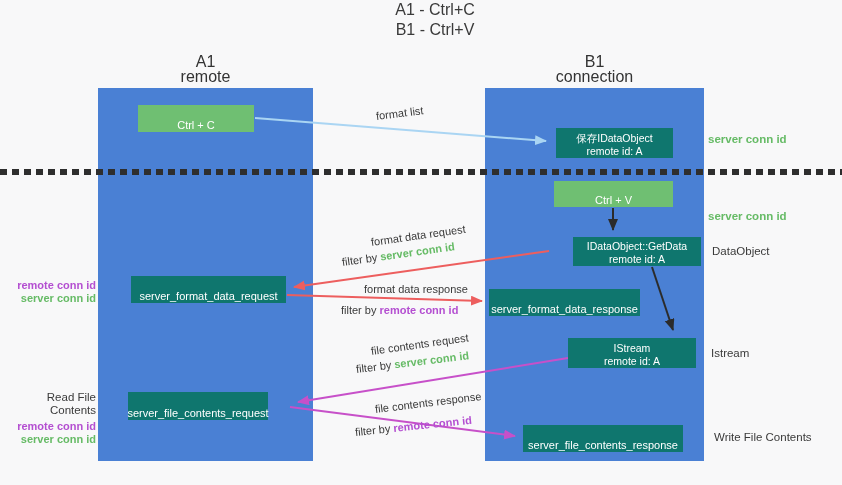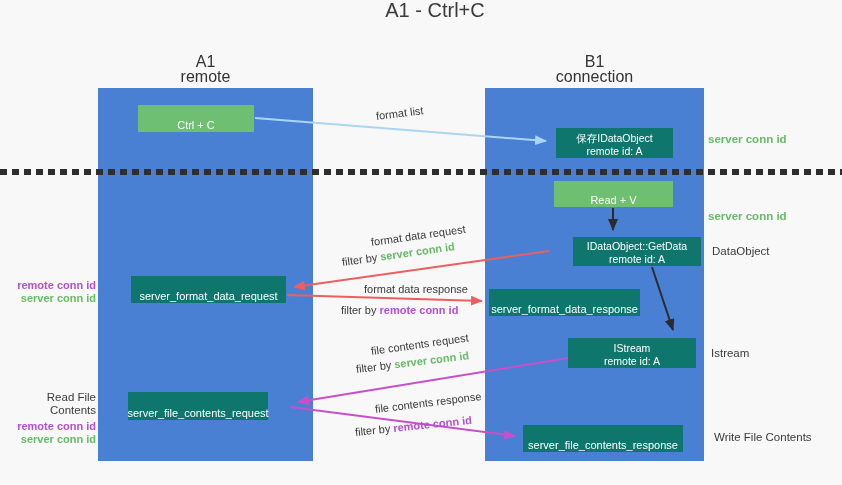--- a/index.html
+++ b/index.html
@@ -1,20 +1,20 @@
 <!DOCTYPE html>
 <html><head>
 <meta charset="utf-8">
 <style>
   html,body{margin:0;padding:0;background:#f8f8f9;}
   .canvas{position:relative;width:842px;height:485px;background:#f8f8f9;overflow:hidden;
           font-family:"Liberation Sans","DejaVu Sans",sans-serif;color:#3a3a3a;}
   .abs{position:absolute;}
   
-  .title{left:0;right:0;top:8;text-align:center;font-size:20px;line-height:20px;color:#3a3a3a;padding-left:28px;}
+  .title{left:0;right:0;top:8;text-align:center;font-size:16px;line-height:20px;color:#3a3a3a;padding-left:28px;}
   
   .lane-header{text-align:center;font-size:16px;line-height:15px;color:#333;}
   .lane-header.left{left:98px;width:215px;top:54px;}
   .lane-header.right{left:485px;width:219px;top:54px;}
   
   .lane{background:#4a80d4;top:88px;height:373px;z-index:1;}
   .lane.left{left:98px;width:215px;}
   .lane.right{left:485px;width:219px;}
   
   .divider{left:0;top:169px;width:842px;height:6px;z-index:3;
@@ -60,20 +60,21 @@
   .ll-bottom{top:391px;}
   .ll-title{font-size:11.5px;color:#3a3a3a;margin-bottom:3px;}
 </style>
 </head>
 <body>
 
 <div class="canvas">
 
   <div class="abs title">
     <div>A1 - Ctrl+C</div>
+    <div>B1 - Ctrl+V</div>
   </div>
 
   <div class="abs lane-header left">
     <div>A1</div>
     <div>remote</div>
   </div>
   <div class="abs lane-header right">
     <div>B1</div>
     <div>connection</div>
   </div>
@@ -108,21 +109,21 @@
   <div class="abs divider"></div>
 
   <div class="abs node green n-ctrlc">
     <span>Ctrl + C</span>
   </div>
   <div class="abs node orange n-saveido">
     <span>保存IDataObject</span>
     <span>remote id: A</span>
   </div>
   <div class="abs node green n-ctrlv">
-    <span>Read + V</span>
+    <span>Ctrl + V</span>
   </div>
   <div class="abs node orange n-getdata">
     <span>IDataObject::GetData</span>
     <span>remote id: A</span>
   </div>
   <div class="abs node orange n-fmtresp">
     <span>server_format_data_response</span>
   </div>
   <div class="abs node orange n-fmtreq">
     <span>server_format_data_request</span>

